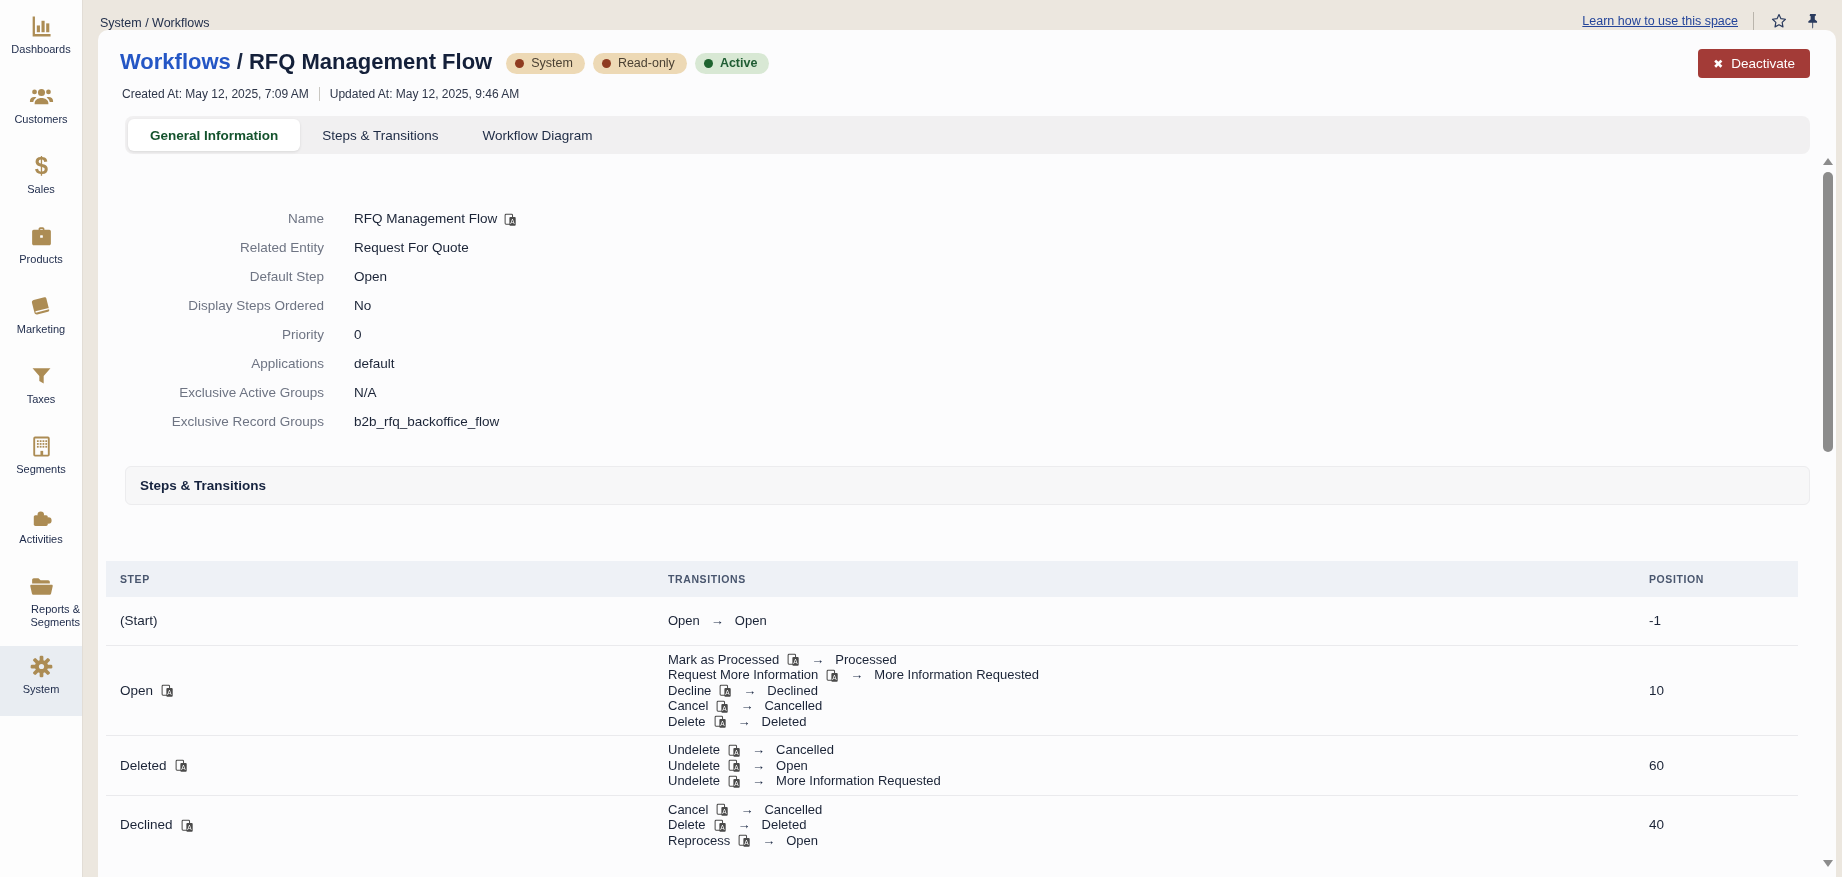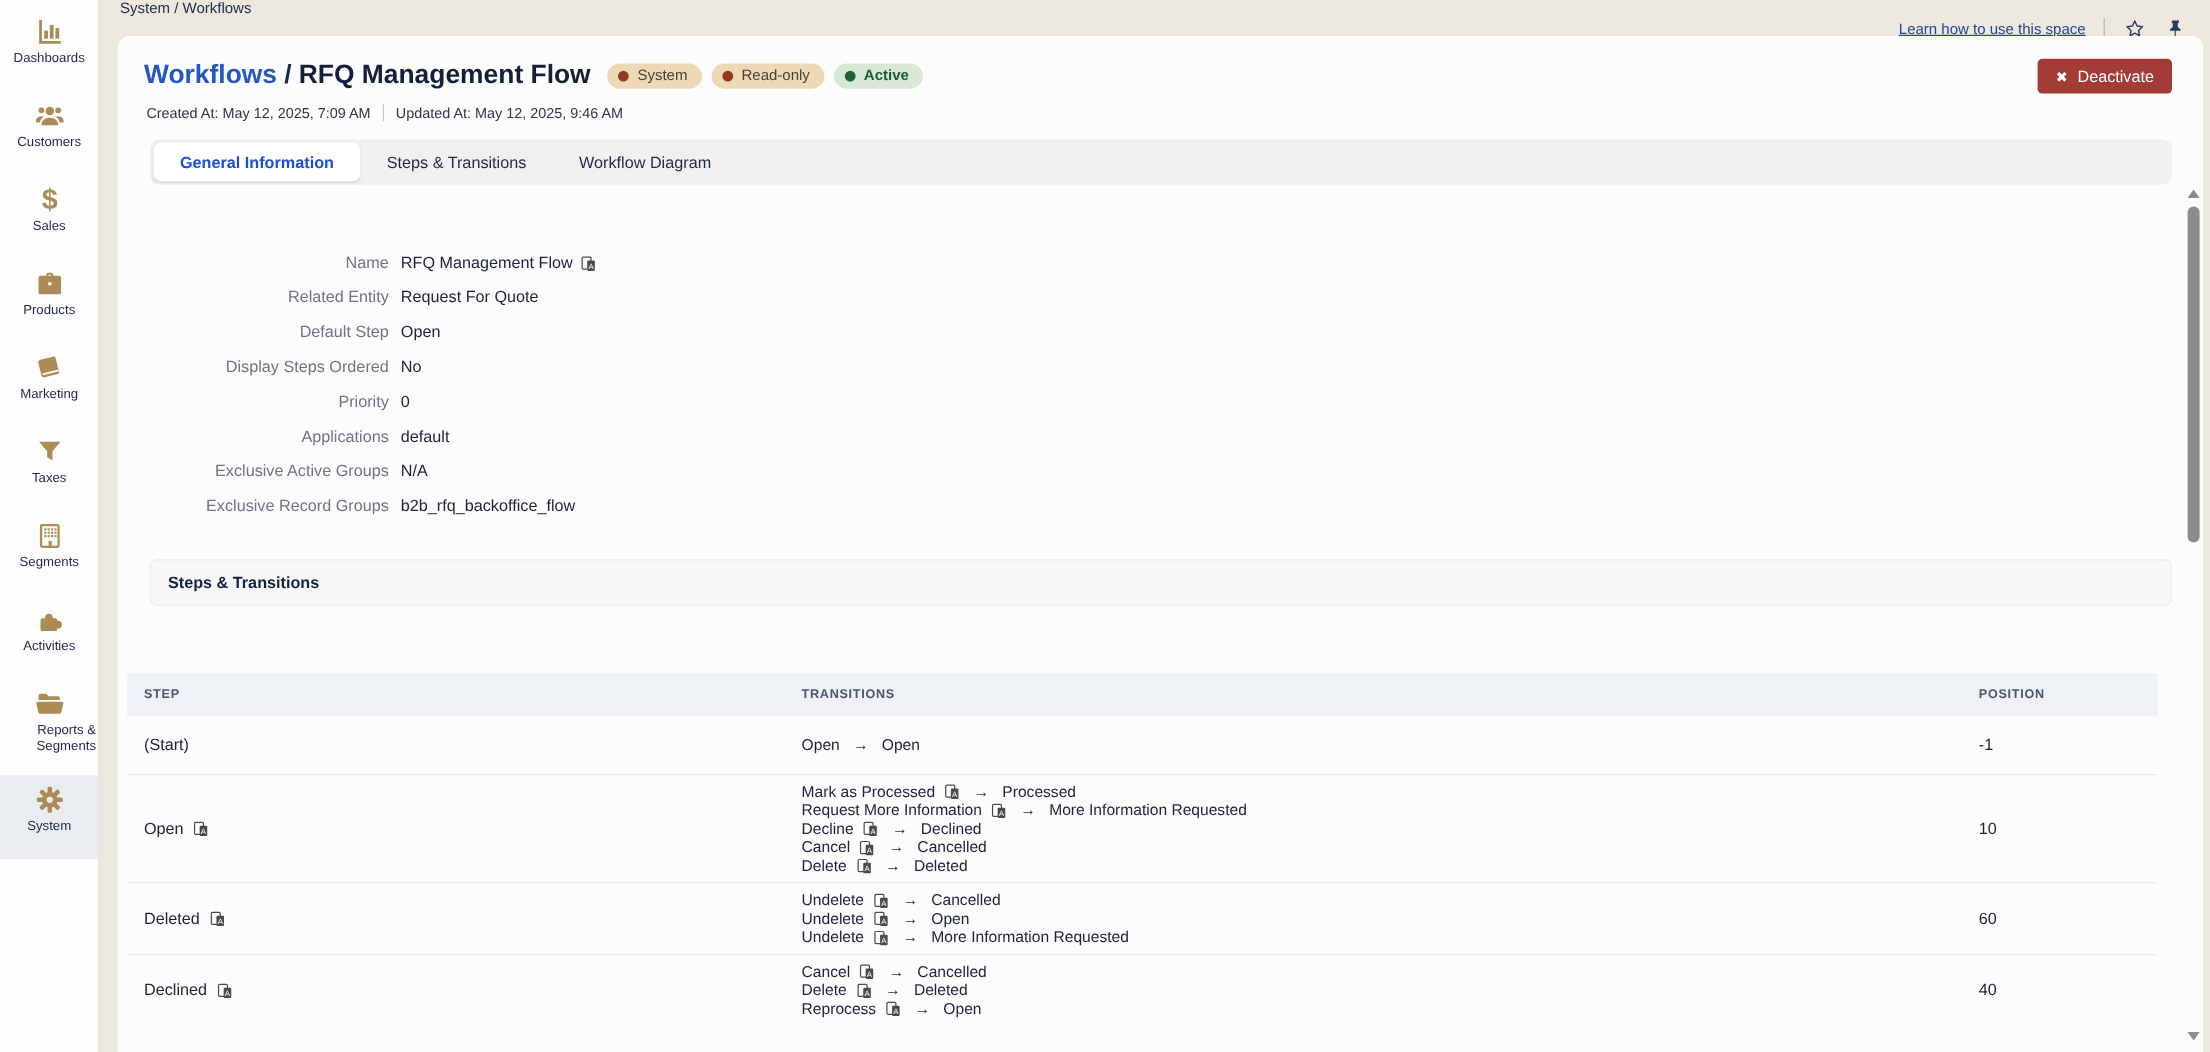--- a/index.html
+++ b/index.html
@@ -13,21 +13,21 @@
   .sb-item.tall { min-height:80px; }
   .sb-item.selected { background:#E9EDF2; }
   .sb-icon { height:27px; display:flex; align-items:center; justify-content:center; }
   .sb-icon svg { width:25px; height:25px; }
   .sb-label { font-size:11px; color:#1D2A4A; text-align:right; line-height:1.18; margin-top:3px; padding:0 2px; }
   .sb-expand { position:absolute; left:24px; bottom:39px; width:27px; height:27px; border-radius:7px; background:#DCE7F6; display:flex; align-items:center; justify-content:center; cursor:pointer; }
   .sb-expand svg { width:15px; height:15px; }
 
   
   .main { position:absolute; left:82px; top:0; right:0; height:100%; }
-  .topbar { height:30px; display:flex; align-items:flex-start; padding:0 18px 0 18px;flex-direction:column; }
+  .topbar { height:30px; display:flex; align-items:flex-end; padding:0 18px 0 18px; }
   .breadcrumb { font-size:12.5px; color:#23304C; cursor:pointer; }
   .topbar-right { margin-left:auto; display:flex; align-items:center; gap:15px; padding-right:2px; }
   .help-link { font-size:12.5px; color:#24459A; text-decoration:underline; cursor:pointer; }
   .tb-divider { width:1px; height:18px; background:#BAB5AC; }
   .tb-icon { width:19px; height:19px; display:flex; align-items:center; justify-content:center; cursor:pointer; }
   .tb-icon svg { width:18px; height:18px; }
 
   
   .card { position:absolute; left:16px; right:6px; top:30px; bottom:0; background:#FCFCFD; border-radius:10px 10px 0 0; overflow:hidden; }
   .card-header { display:flex; align-items:flex-start; padding:17px 26px 0 22px; }
@@ -43,25 +43,25 @@
   .badge.green { background:#D8E8D4; color:#1F5C33;font-weight:bold; }
   .badge.green .dot { background:#1E632F; }
   .deactivate-btn { margin-left:auto; margin-top:2px; background:#A33B37; color:#fff; border:none; border-radius:4px; font-size:13.5px; font-family:"Liberation Sans",sans-serif; padding:7px 15px; display:flex; align-items:center; gap:8px; cursor:pointer; }
   .deactivate-btn .x { font-size:12px; line-height:1; }
   .meta { display:flex; align-items:center; gap:10px; padding:9px 0 0 24px; font-size:12px; color:#2E3649; }
   .meta .m-div { width:1px; height:14px; background:#C9C7C2; }
 
   
   .tabs-bar { margin:15px 26px 0 27px; background:#F1F0F1; border-radius:8px; display:flex; padding:3px; height:38px; }
   .tab { border:none; background:transparent; font-family:"Liberation Sans",sans-serif; font-size:13.5px; color:#1D2A44; padding:0 22px; border-radius:6px; display:flex; align-items:center; cursor:pointer; }
-  .tab.active { background:#FFFFFF; font-weight:700; color:#1d4ed8; box-shadow:0 1px 3px rgba(0,0,0,0.10); }
+  .tab.active { background:#FFFFFF; font-weight:700; color:#14532d; box-shadow:0 1px 3px rgba(0,0,0,0.10); }
 
   
   .fields { margin-top:50px; }
-  .field-row { display:flex; align-items:center; padding:7px 0; font-size:13.5px; }
+  .field-row { display:flex; align-items:center; padding:7px 0; font-size:13.5px;gap:20px; }
   .field-label { flex:0 0 226px; text-align:right; color:#6E7483; }
   .field-value { margin-left:10px; color:#1B2437; display:flex; align-items:center; gap:7px; }
   .i-trans svg { width:13px; height:14px; display:block; position:relative; top:1px; }
 
   
   .section-box { margin:30px 26px 0 27px; background:#F7F7F8; border:1px solid #ECECEE; border-radius:6px; padding:11px 14px; font-size:13.5px; font-weight:700; color:#16233F; }
 
   
   .wf-table { margin:56px 0 0 8px; border-collapse:collapse; table-layout:fixed; width:1692px; }
   .wf-table th { background:#EEF1F6; font-size:10.5px; letter-spacing:0.6px; color:#49566E; text-align:left; padding:12px 14px; font-weight:700; }

